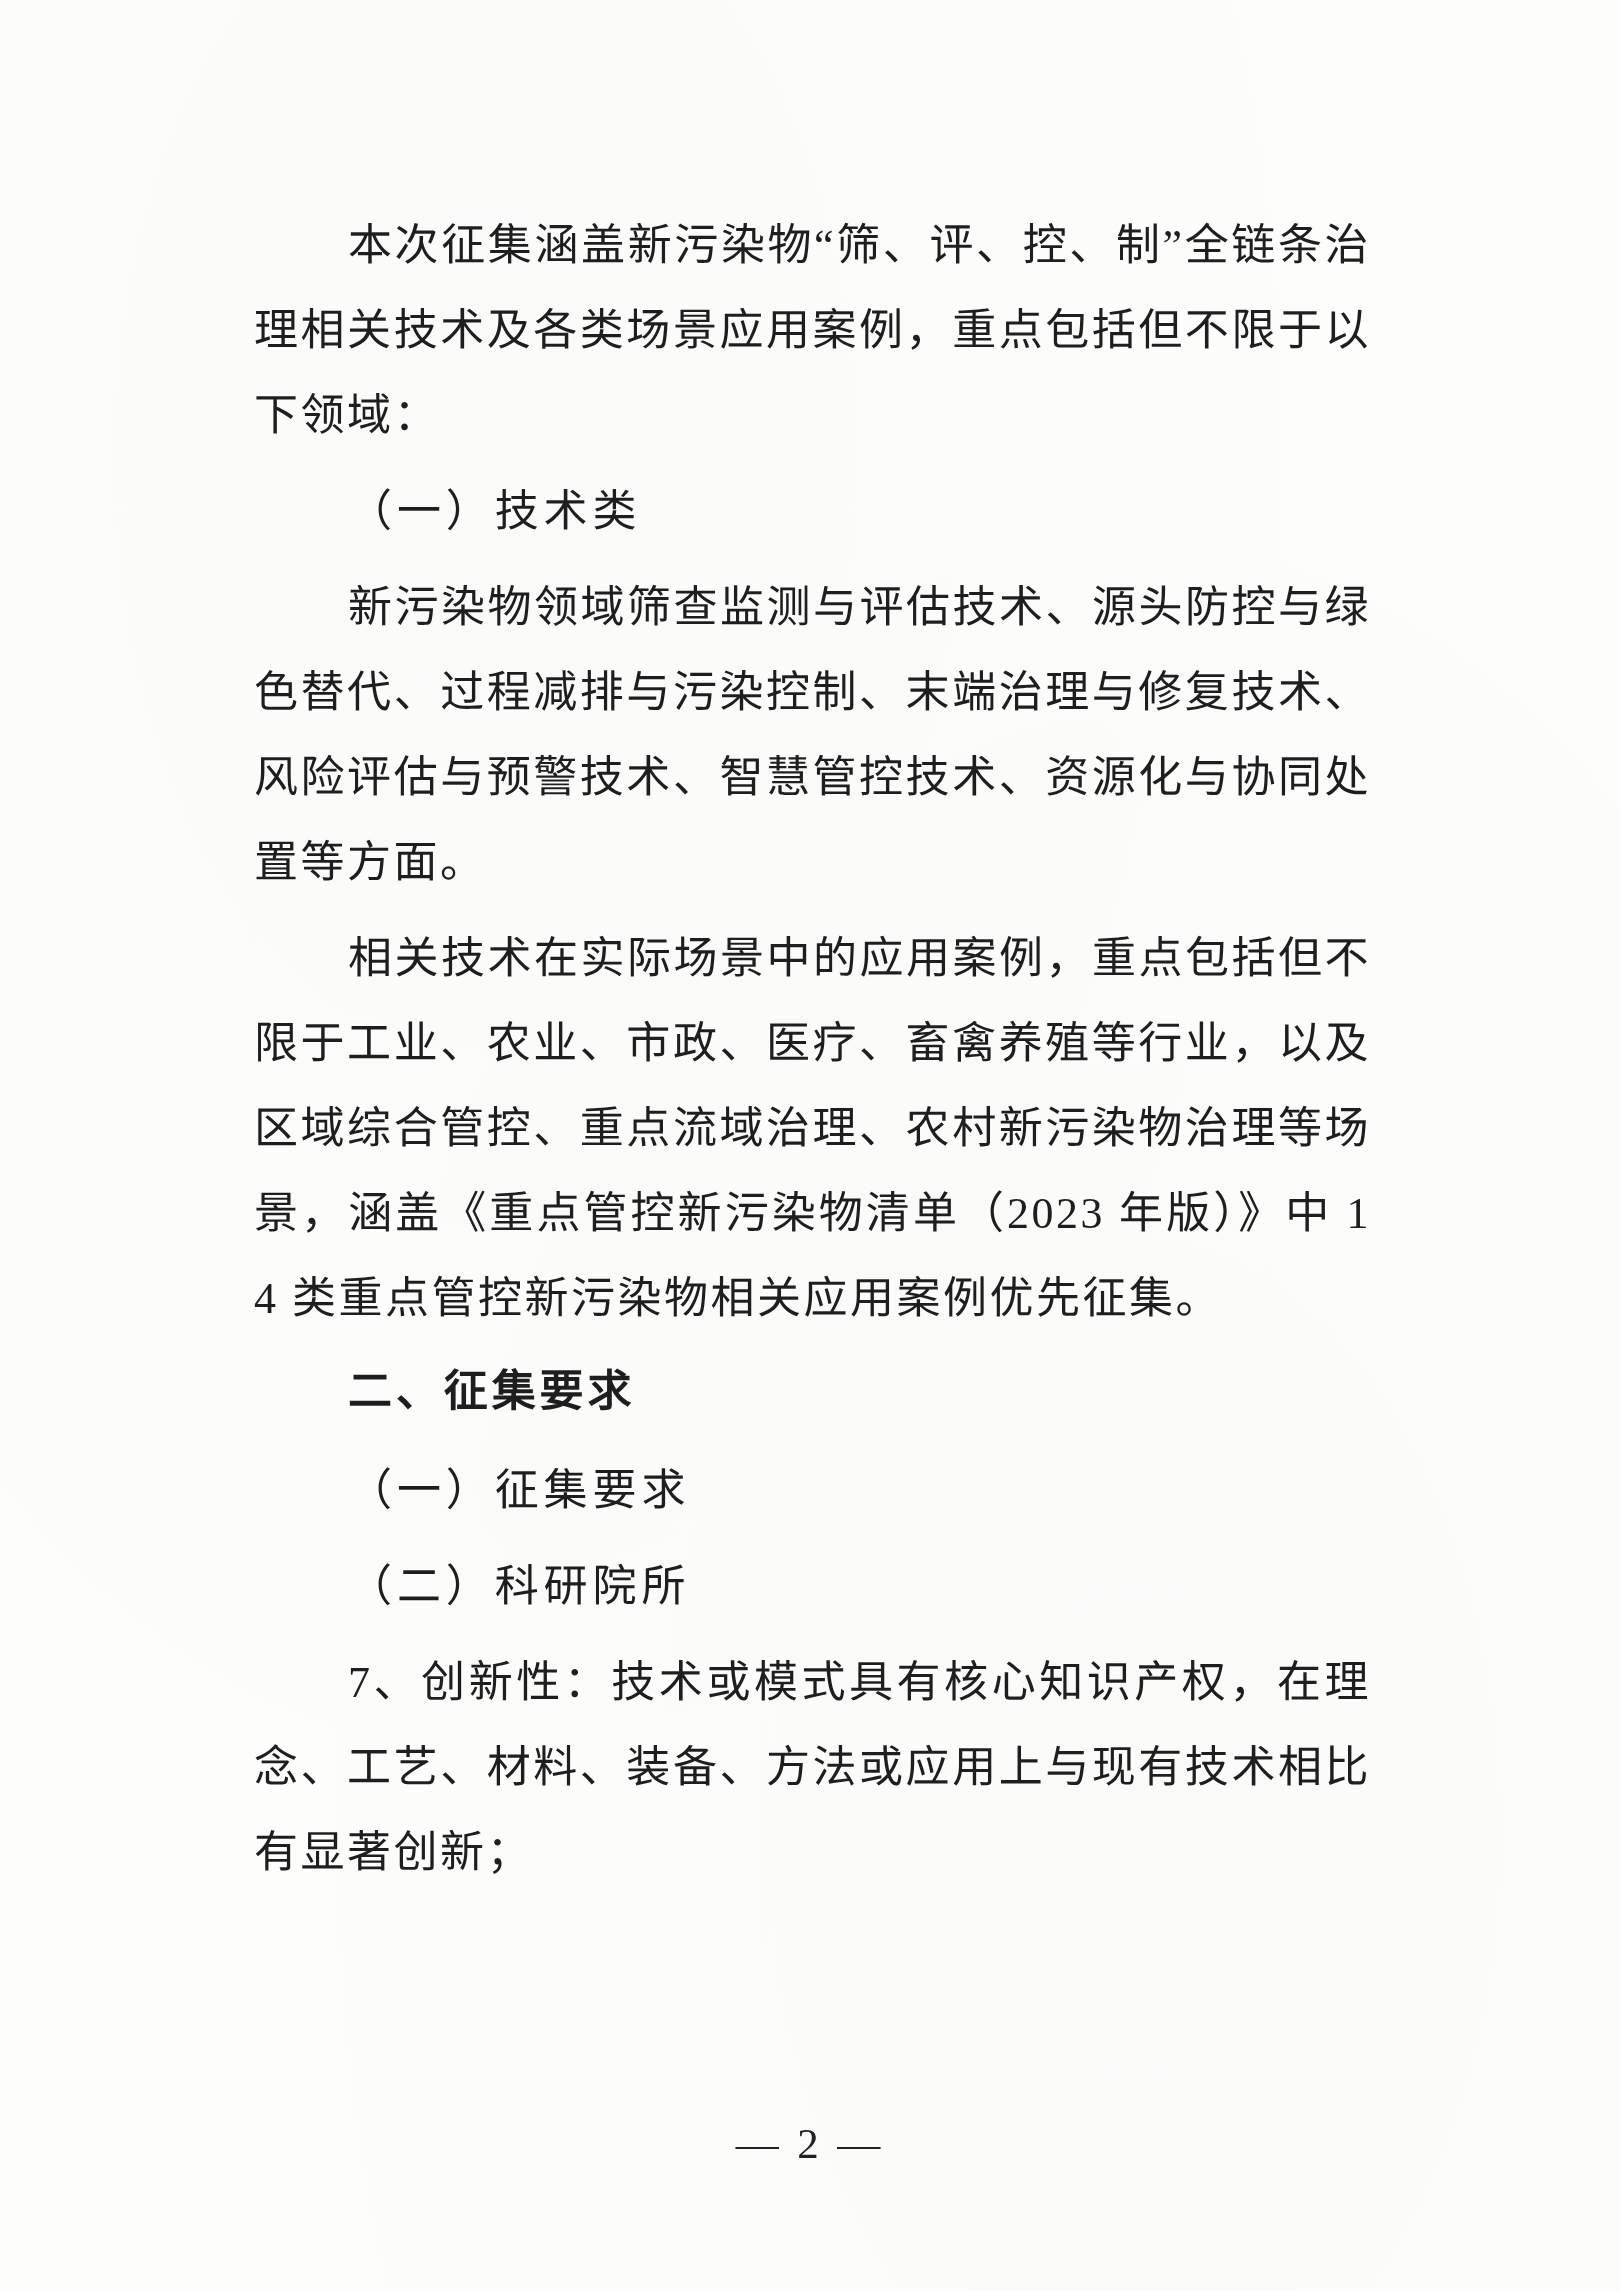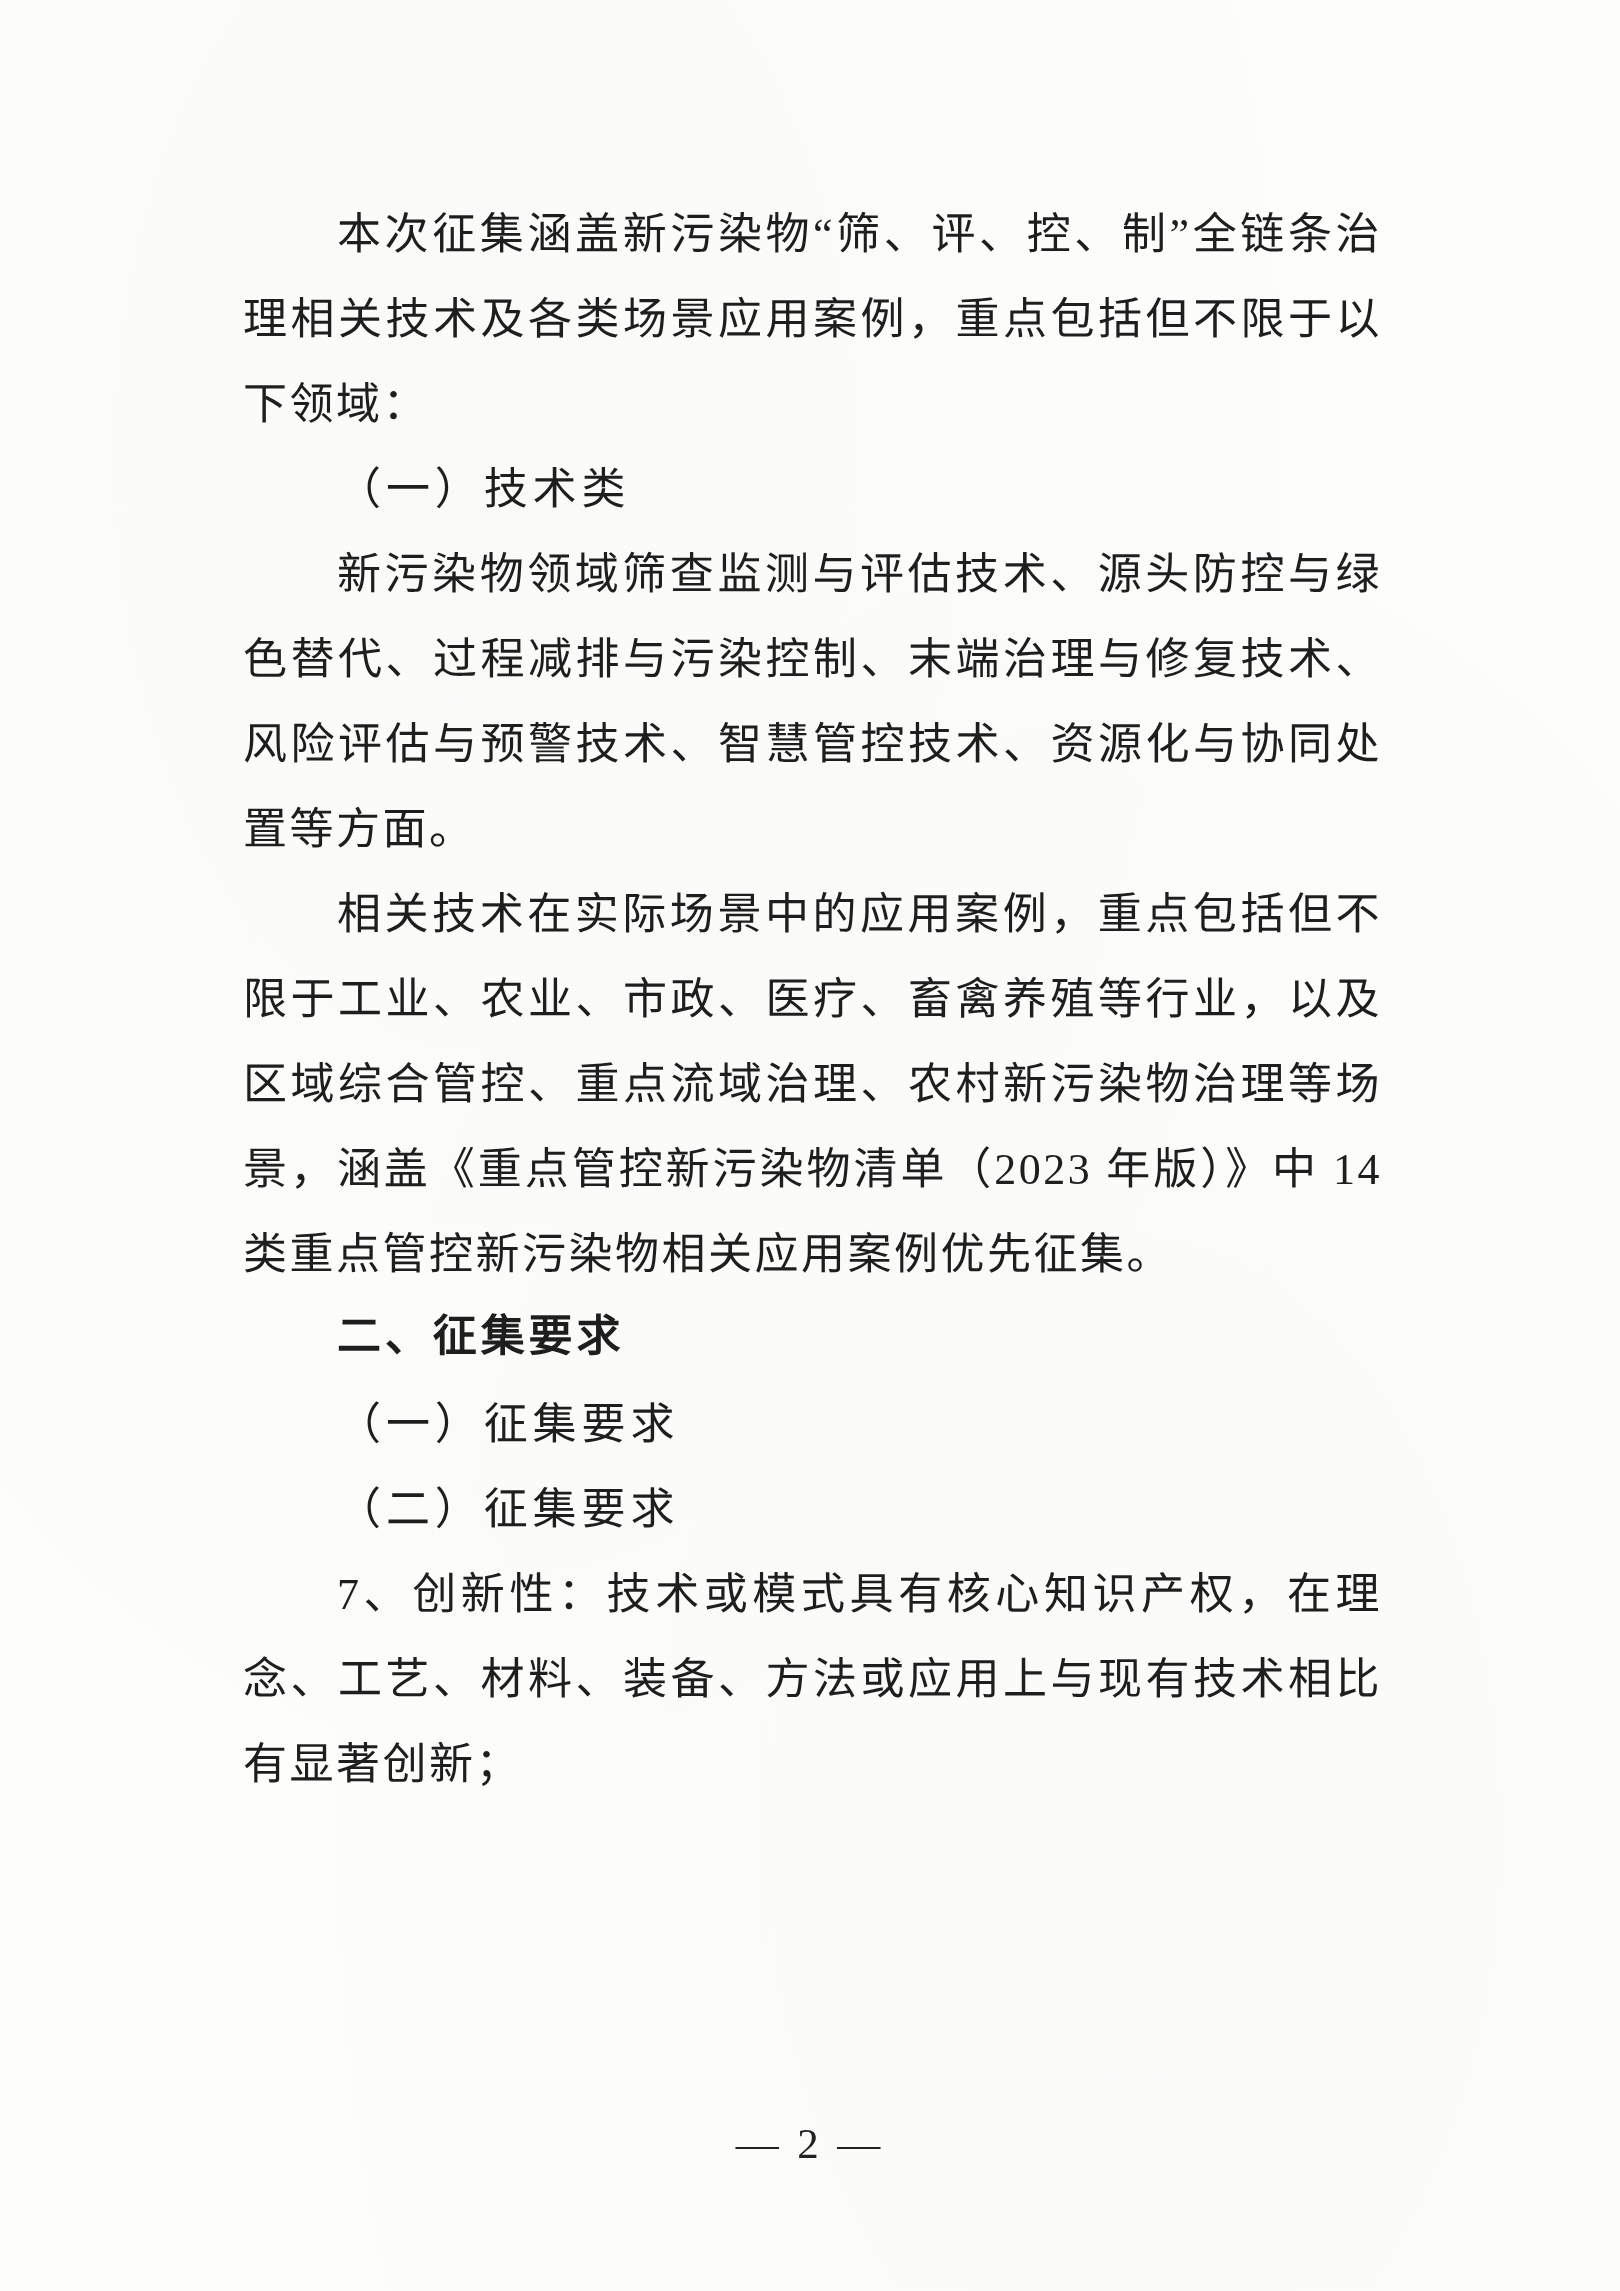--- a/index.html
+++ b/index.html
@@ -26,21 +26,21 @@
       radial-gradient(ellipse at 70% 80%, rgba(0,0,0,0.012), transparent 60%);
     pointer-events: none;
   }
   .content {
     position: absolute;
     left: 243px;
     top: 192px;
     width: 1139px;
   }
   .content p {
-    margin: 0;
+    margin: 11px;
     font-size: 44px;
     line-height: 85px;
     letter-spacing: 2.5px;
     text-align: justify;
     text-indent: 94px;
     word-break: break-all;
   }
   .content p.heading-bold {
     font-family: Liberation Mono, monospace;
     font-weight: 700;
@@ -65,19 +65,19 @@
 <body>
 
 <div class="page">
   <div class="content">
     <p class="body">本次征集涵盖新污染物“筛、评、控、制”全链条治理相关技术及各类场景应用案例，重点包括但不限于以下领域：</p>
     <p class="subheading">（一）技术类</p>
     <p class="body">新污染物领域筛查监测与评估技术、源头防控与绿色替代、过程减排与污染控制、末端治理与修复技术、风险评估与预警技术、智慧管控技术、资源化与协同处置等方面。</p>
     <p class="body">相关技术在实际场景中的应用案例，重点包括但不限于工业、农业、市政、医疗、畜禽养殖等行业，以及区域综合管控、重点流域治理、农村新污染物治理等场景，涵盖《重点管控新污染物清单（2023 年版）》中 14 类重点管控新污染物相关应用案例优先征集。</p>
     <p class="heading-bold">二、征集要求</p>
     <p class="subheading">（一）征集要求</p>
-    <p class="subheading">（二）征集要求</p>
+    <p class="subheading">（二）科研院所</p>
     <p class="body">7、创新性：技术或模式具有核心知识产权，在理念、工艺、材料、装备、方法或应用上与现有技术相比有显著创新；</p>
   </div>
 
   <div class="footer">— 2 —</div>
 </div>
 
 
 </body></html>

